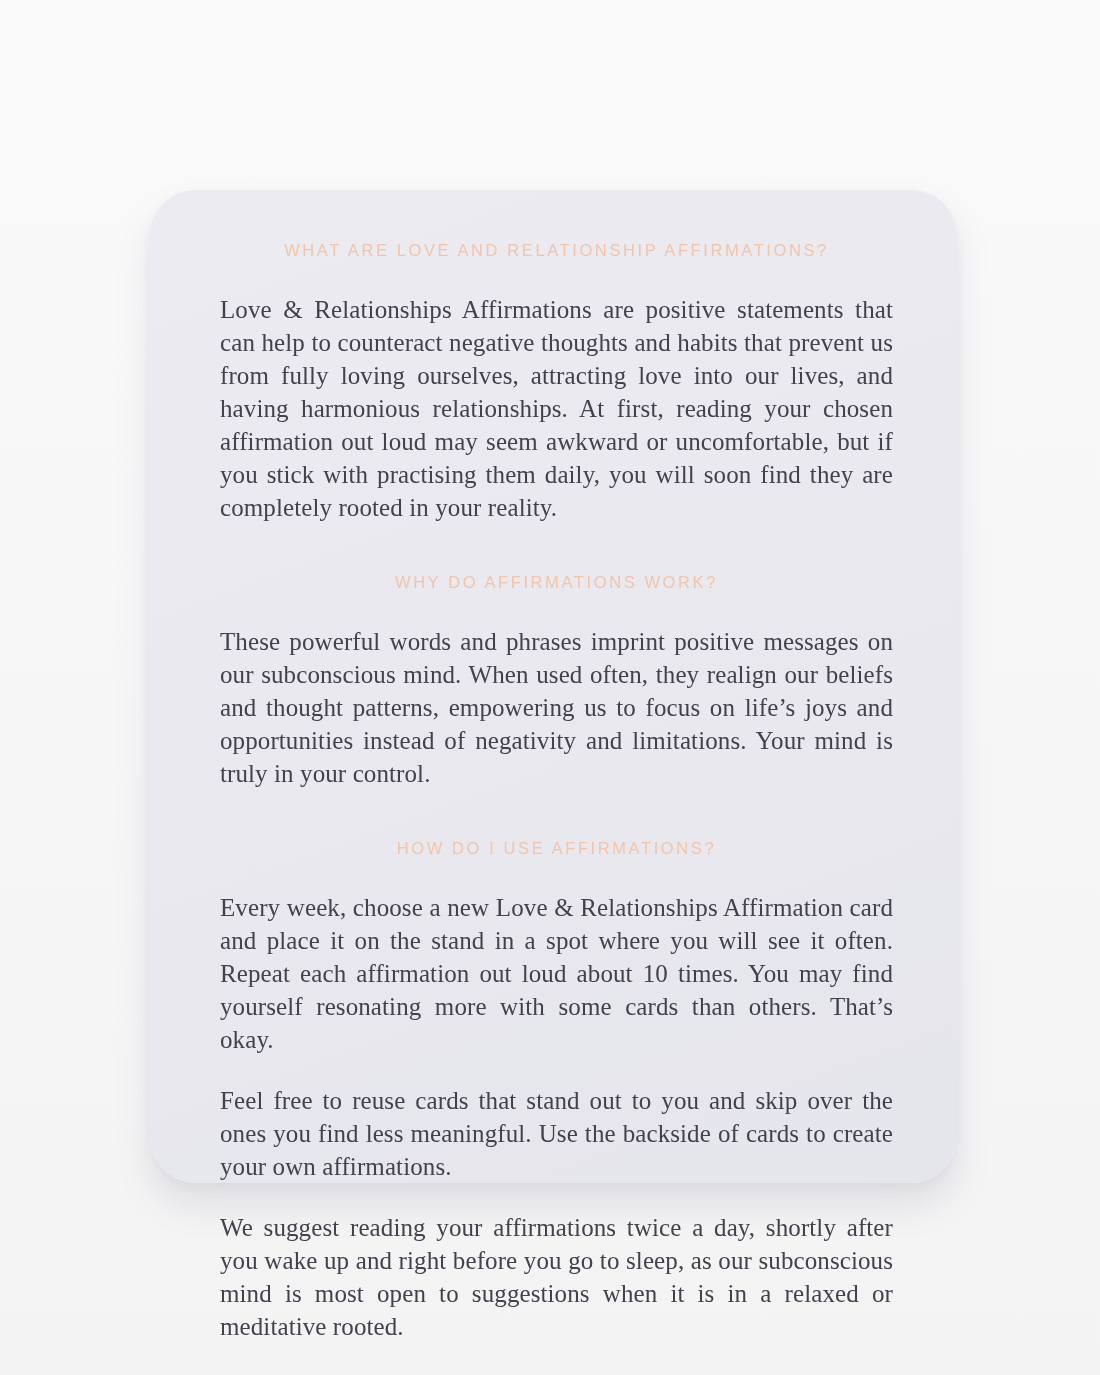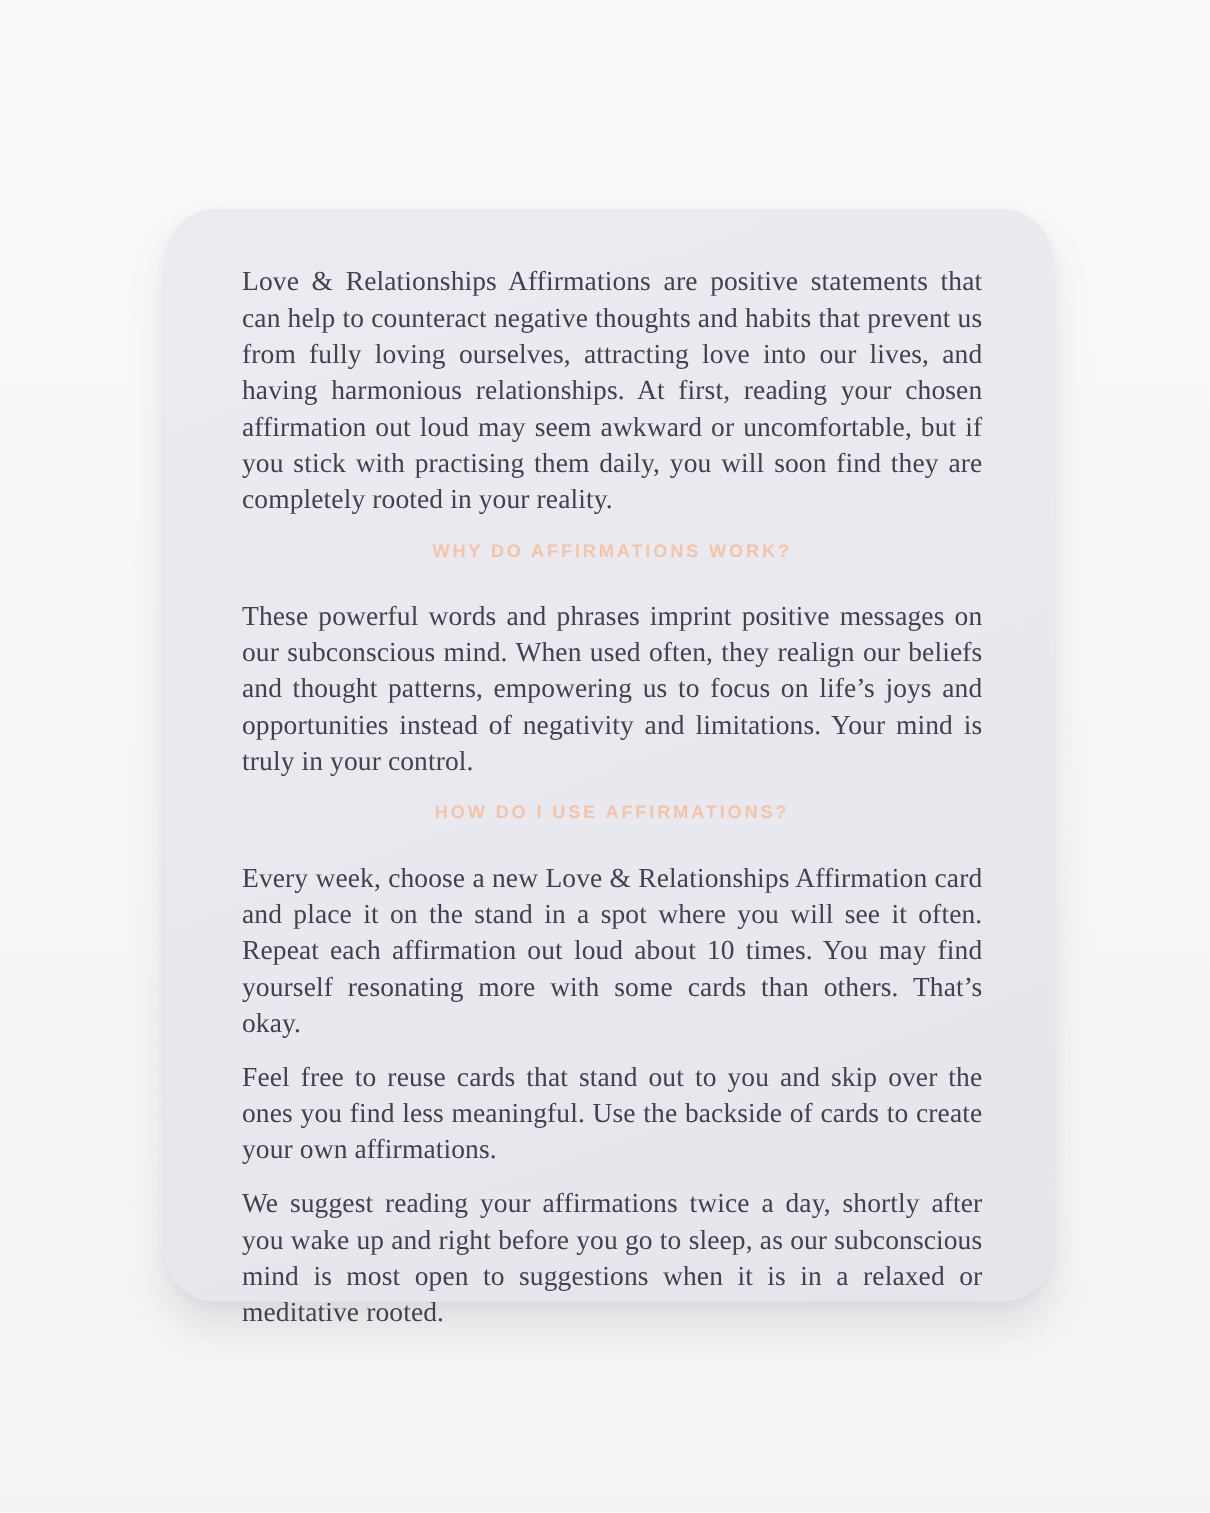--- a/index.html
+++ b/index.html
@@ -31,42 +31,42 @@
     font-size: 16.5px;
     font-weight: 400;
     letter-spacing: 2.6px;
     text-align: center;
     color: #f2c4aa;
     text-transform: uppercase;
     margin: 0 0 33px 0;
     line-height: 20px;
   }
   .section + .section .section-heading {
-    margin-top: 20px;
-    font-weight: bold;
+    margin-top: 48px;
   }
   .card p {
     font-family: "Liberation Serif", serif;
     font-size: 25px;
     line-height: 33px;
     color: #41424c;
     text-align: justify;
     margin: 0;
     letter-spacing: 0.1px;
   }
   .card p + p {
-    margin-top: 16px;
+    margin-top: 28px;
   }
 </style>
 </head>
 <body>
 
 <div class="card">
 
   <div class="section">
+    <h2 class="section-heading">WHAT ARE LOVE AND RELATIONSHIP AFFIRMATIONS?</h2>
     <p>Love &amp; Relationships Affirmations are positive statements that can help to counteract negative thoughts and habits that prevent us from fully loving ourselves, attracting love into our lives, and having harmonious relationships. At first, reading your chosen affirmation out loud may seem awkward or uncomfortable, but if you stick with practising them daily, you will soon find they are completely rooted in your reality.</p>
   </div>
 
   <div class="section">
     <h2 class="section-heading">WHY DO AFFIRMATIONS WORK?</h2>
     <p>These powerful words and phrases imprint positive messages on our subconscious mind. When used often, they realign our beliefs and thought patterns, empowering us to focus on life’s joys and opportunities instead of negativity and limitations. Your mind is truly in your control.</p>
   </div>
 
   <div class="section">
     <h2 class="section-heading">HOW DO I USE AFFIRMATIONS?</h2>

